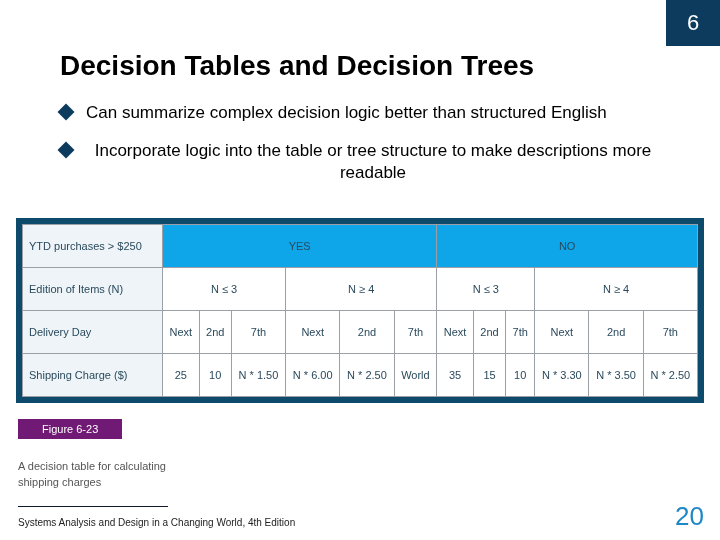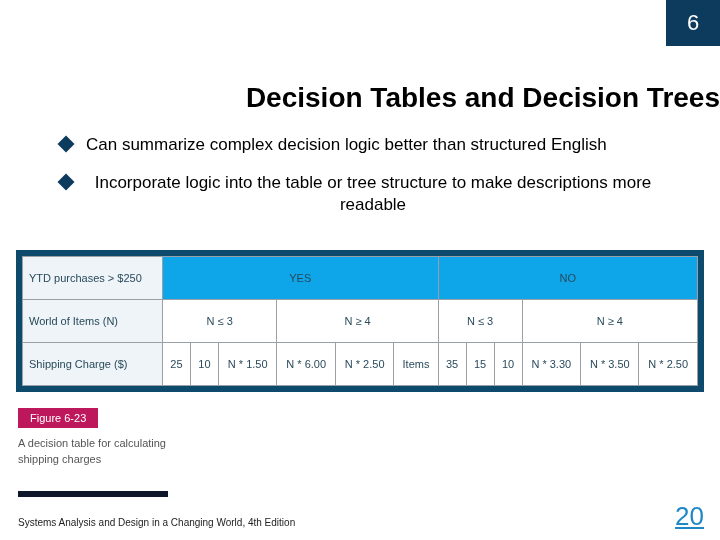--- a/index.html
+++ b/index.html
@@ -21,23 +21,22 @@
     color: #fff;
     font-size: 22px;
     display: flex;
     align-items: center;
     justify-content: center;
   }
   .title {
     font-size: 28px;
     font-weight: bold;
     color: #000;
-    text-align: right;
+    text-align: left;
     padding: 50px 0 20px 60px;
-    margin-top: 32px;
   }
   .bullets {
     padding: 0 60px 18px 60px;
   }
   .bullet-row {
     display: flex;
     align-items: flex-start;
     margin-bottom: 16px;
     text-align: center;
   }
@@ -81,50 +80,49 @@
   table.dtable .grouphead {
     background: #0ea5e9;
     font-weight: normal;
   }
 
   .figure-block {
     margin: 16px 18px 0 18px;
     width: 150px;
   }
   .figure-tag {
-    background: #be185d;
+    background: #701a75;
     color: #fff;
     font-size: 11px;
-    padding: 4px 12px;
+    padding: 4px 24px;
     display: inline-block;
   }
   .figure-caption {
     font-size: 11px;
     color: #555;
     line-height: 1.4;
-    margin-top: 8px;
-    border-bottom: 6px solid #0f172a;
-    padding-bottom: 24px;
+    margin-top: 20px;
+    border-bottom: 1px solid #0f172a;
+    padding-bottom: 16px;
   }
 
   .footer-left {
     position: absolute;
     bottom: 12px;
     left: 18px;
     font-size: 10px;
     color: #222;
   }
   .footer-right {
     position: absolute;
     bottom: 8px;
     right: 16px;
     font-size: 26px;
     color: #1e88c7;
     font-weight: normal;
-    text-decoration: underline;
   }
 </style>
 </head>
 <body>
 
 <div class="chapter-badge">
   <span>6</span>
 </div>
 
 <h1 class="title">Decision Tables and Decision Trees</h1>
@@ -142,34 +140,49 @@
 
 <div class="dtable-wrap">
   <table class="dtable">
     <tbody>
         <tr>
       <td class="rowhead">YTD purchases &gt; $250</td>
       <td class="grouphead" colspan="6">YES</td>
       <td class="grouphead" colspan="6">NO</td>
     </tr>
     <tr>
-      <td class="rowhead">World of Items (N)</td>
+      <td class="rowhead">Edition of Items (N)</td>
       <td colspan="3">N ≤ 3</td>
       <td colspan="3">N ≥ 4</td>
       <td colspan="3">N ≤ 3</td>
       <td colspan="3">N ≥ 4</td>
+    </tr>
+    <tr>
+      <td class="rowhead">Delivery Day</td>
+      <td>Next</td>
+      <td>2nd</td>
+      <td>7th</td>
+      <td>Next</td>
+      <td>2nd</td>
+      <td>7th</td>
+      <td>Next</td>
+      <td>2nd</td>
+      <td>7th</td>
+      <td>Next</td>
+      <td>2nd</td>
+      <td>7th</td>
     </tr>
     <tr>
       <td class="rowhead">Shipping Charge ($)</td>
       <td>25</td>
       <td>10</td>
       <td>N * 1.50</td>
       <td>N * 6.00</td>
       <td>N * 2.50</td>
-      <td>Items</td>
+      <td>World</td>
       <td>35</td>
       <td>15</td>
       <td>10</td>
       <td>N * 3.30</td>
       <td>N * 3.50</td>
       <td>N * 2.50</td>
     </tr>
   </tbody>
     </table>
 </div>

